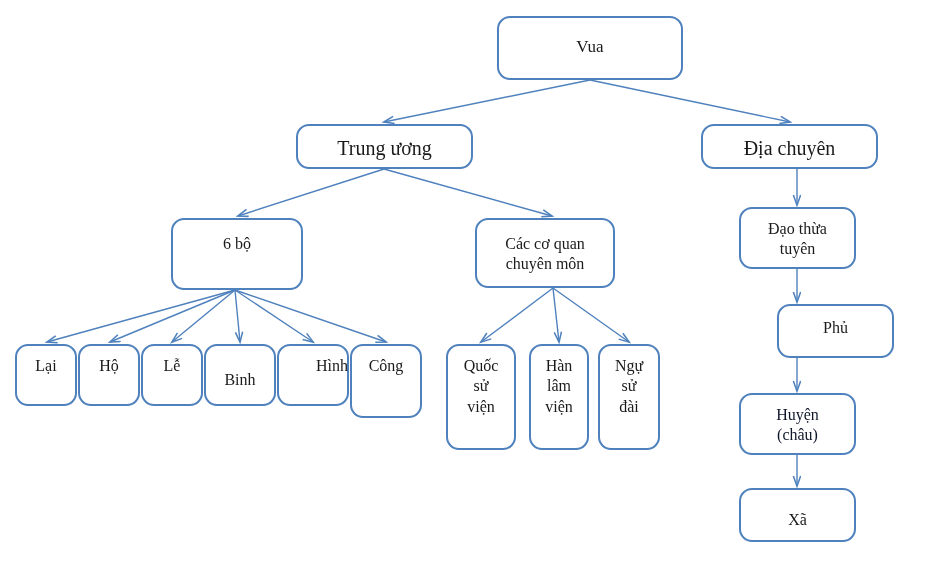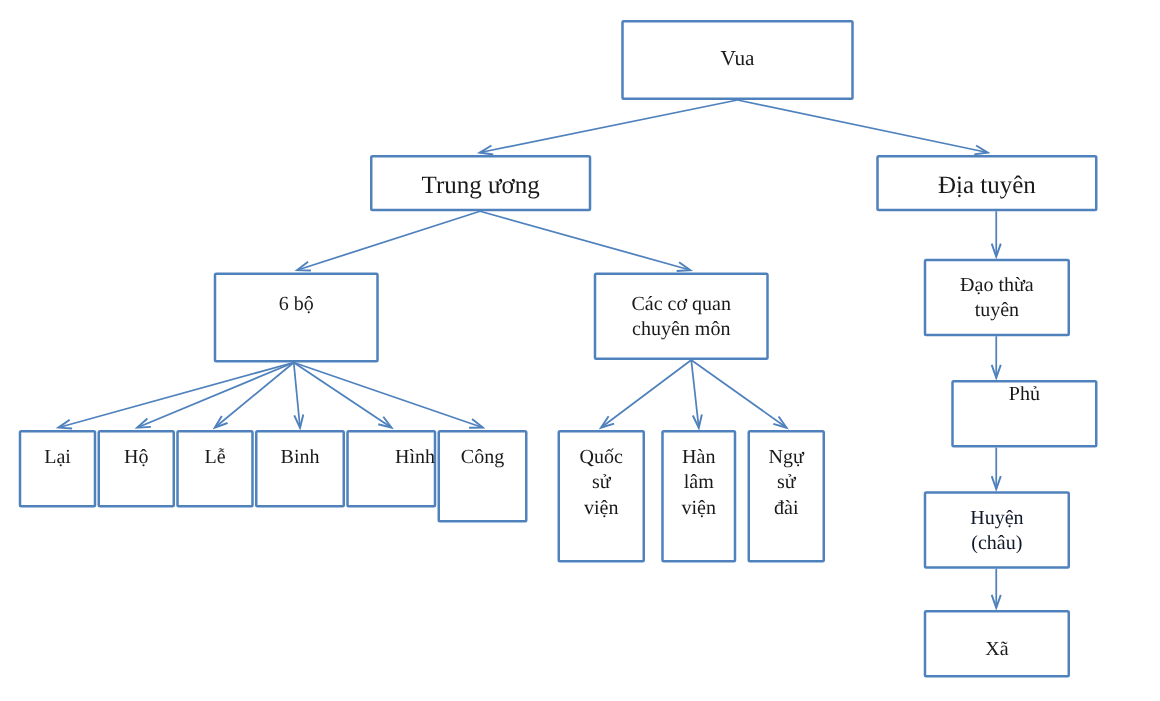--- a/index.html
+++ b/index.html
@@ -20,21 +20,21 @@
     left: 0;
     top: 0;
     width: 928px;
     height: 561px;
     pointer-events: none;
   }
   .node {
     position: absolute;
     box-sizing: border-box;
     border: 2.5px solid #4f81bd;
-    border-radius: 2px;
+    border-radius: 13px;
     background: #ffffff;
     color: #000000;
     display: flex;
     align-items: flex-start;
     justify-content: center;
     text-align: center;
     z-index: 2;
   }
   .node .node-label {
     display: block;
@@ -82,39 +82,39 @@
   </svg>
 
   <div id="nodes-group">
       <div class="node size-root" style="left: 497px; top: 16px; width: 186px; height: 64px; padding-top: 18px; border-color: rgb(79, 129, 189);">
         <span class="node-label" style="color: rgb(26, 26, 26);">Vua</span>
       </div>
       <div class="node size-lvl2" style="left: 296px; top: 124px; width: 177px; height: 45px; padding-top: 10px; border-color: rgb(79, 129, 189);">
         <span class="node-label" style="color: rgb(26, 26, 26);">Trung ương</span>
       </div>
       <div class="node size-lvl2" style="left: 701px; top: 124px; width: 177px; height: 45px; padding-top: 10px; border-color: rgb(79, 129, 189);">
-        <span class="node-label" style="color: rgb(26, 26, 26);">Địa tuyên</span>
+        <span class="node-label" style="color: rgb(26, 26, 26);">Địa chuyên</span>
       </div>
       <div class="node size-lvl3" style="left: 171px; top: 218px; width: 132px; height: 72px; padding-top: 14px; border-color: rgb(79, 129, 189);">
         <span class="node-label" style="color: rgb(26, 26, 26);">6 bộ</span>
       </div>
       <div class="node size-lvl3" style="left: 463px; top: 218px; width: 140px; height: 70px; padding-top: 14px; border-color: rgb(79, 129, 189); margin-left: 12px;">
         <span class="node-label" style="color: rgb(26, 26, 26);">Các cơ quan
 chuyên môn</span>
       </div>
       <div class="node size-leaf" style="left: 15px; top: 344px; width: 62px; height: 62px; padding-top: 10px; border-color: rgb(79, 129, 189);">
         <span class="node-label" style="color: rgb(26, 26, 26);">Lại</span>
       </div>
       <div class="node size-leaf" style="left: 78px; top: 344px; width: 62px; height: 62px; padding-top: 10px; border-color: rgb(79, 129, 189);">
         <span class="node-label" style="color: rgb(26, 26, 26);">Hộ</span>
       </div>
       <div class="node size-leaf" style="left: 141px; top: 344px; width: 62px; height: 62px; padding-top: 10px; border-color: rgb(79, 129, 189);">
         <span class="node-label" style="color: rgb(26, 26, 26);">Lễ</span>
       </div>
-      <div class="node size-leaf" style="left: 204px; top: 344px; width: 72px; height: 62px; padding-top: 10px; border-color: rgb(79, 129, 189);">
+      <div class="node size-leaf" style="left: 204px; top: 344px; width: 72px; height: 62px; padding-top: 10px; border-color: rgb(79, 129, 189); align-items: center;">
         <span class="node-label" style="color: rgb(26, 26, 26);">Binh</span>
       </div>
       <div class="node size-leaf" style="left: 277px; top: 344px; width: 72px; height: 62px; padding-top: 10px; border-color: rgb(79, 129, 189);">
         <span class="node-label" style="color: rgb(26, 26, 26); padding-left: 38px;">Hình</span>
       </div>
       <div class="node size-leaf" style="left: 350px; top: 344px; width: 72px; height: 74px; padding-top: 10px; border-color: rgb(79, 129, 189);">
         <span class="node-label" style="color: rgb(26, 26, 26);">Công</span>
       </div>
       <div class="node size-leaf" style="left: 446px; top: 344px; width: 70px; height: 106px; padding-top: 10px; border-color: rgb(79, 129, 189);">
         <span class="node-label" style="color: rgb(26, 26, 26);">Quốc
@@ -128,21 +128,21 @@
       </div>
       <div class="node size-leaf" style="left: 598px; top: 344px; width: 62px; height: 106px; padding-top: 10px; border-color: rgb(79, 129, 189);">
         <span class="node-label" style="color: rgb(26, 26, 26);">Ngự
 sử
 đài</span>
       </div>
       <div class="node size-col" style="left: 739px; top: 207px; width: 117px; height: 62px; padding-top: 10px; border-color: rgb(79, 129, 189);">
         <span class="node-label" style="color: rgb(26, 26, 26);">Đạo thừa
 tuyên</span>
       </div>
-      <div class="node size-col" style="left: 761px; top: 304px; width: 117px; height: 54px; border-color: rgb(79, 129, 189); text-align: center;">
+      <div class="node size-col" style="left: 777px; top: 304px; width: 117px; height: 54px; padding-top: 12px; border-color: rgb(79, 129, 189); text-align: center;">
         <span class="node-label" style="color: rgb(26, 26, 26);">Phủ</span>
       </div>
       <div class="node size-col" style="left: 739px; top: 393px; width: 117px; height: 62px; padding-top: 10px; border-color: rgb(79, 129, 189);">
         <span class="node-label" style="color: #0f172a;">Huyện
 (châu)</span>
       </div>
       <div class="node size-col" style="left: 739px; top: 488px; width: 117px; height: 54px; padding-top: 20px; border-color: rgb(79, 129, 189);">
         <span class="node-label" style="color: rgb(26, 26, 26);">Xã</span>
       </div>
     </div>

